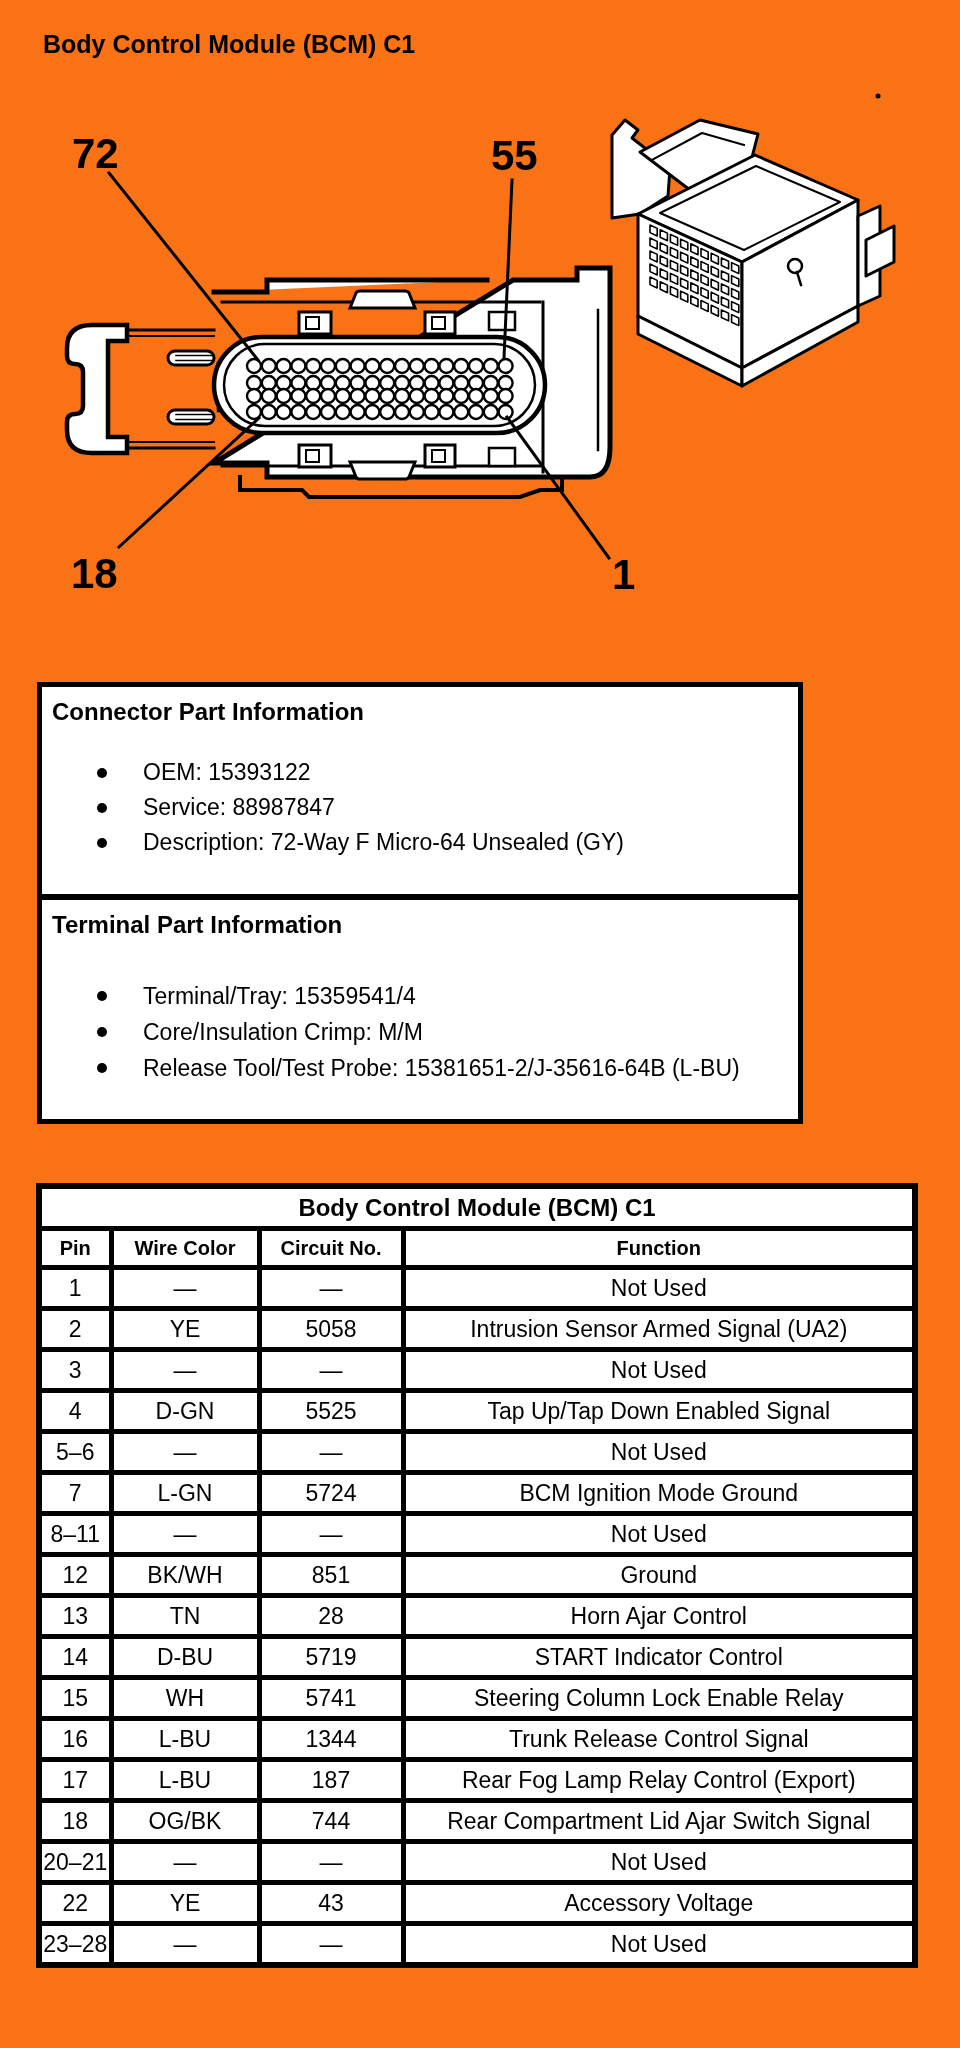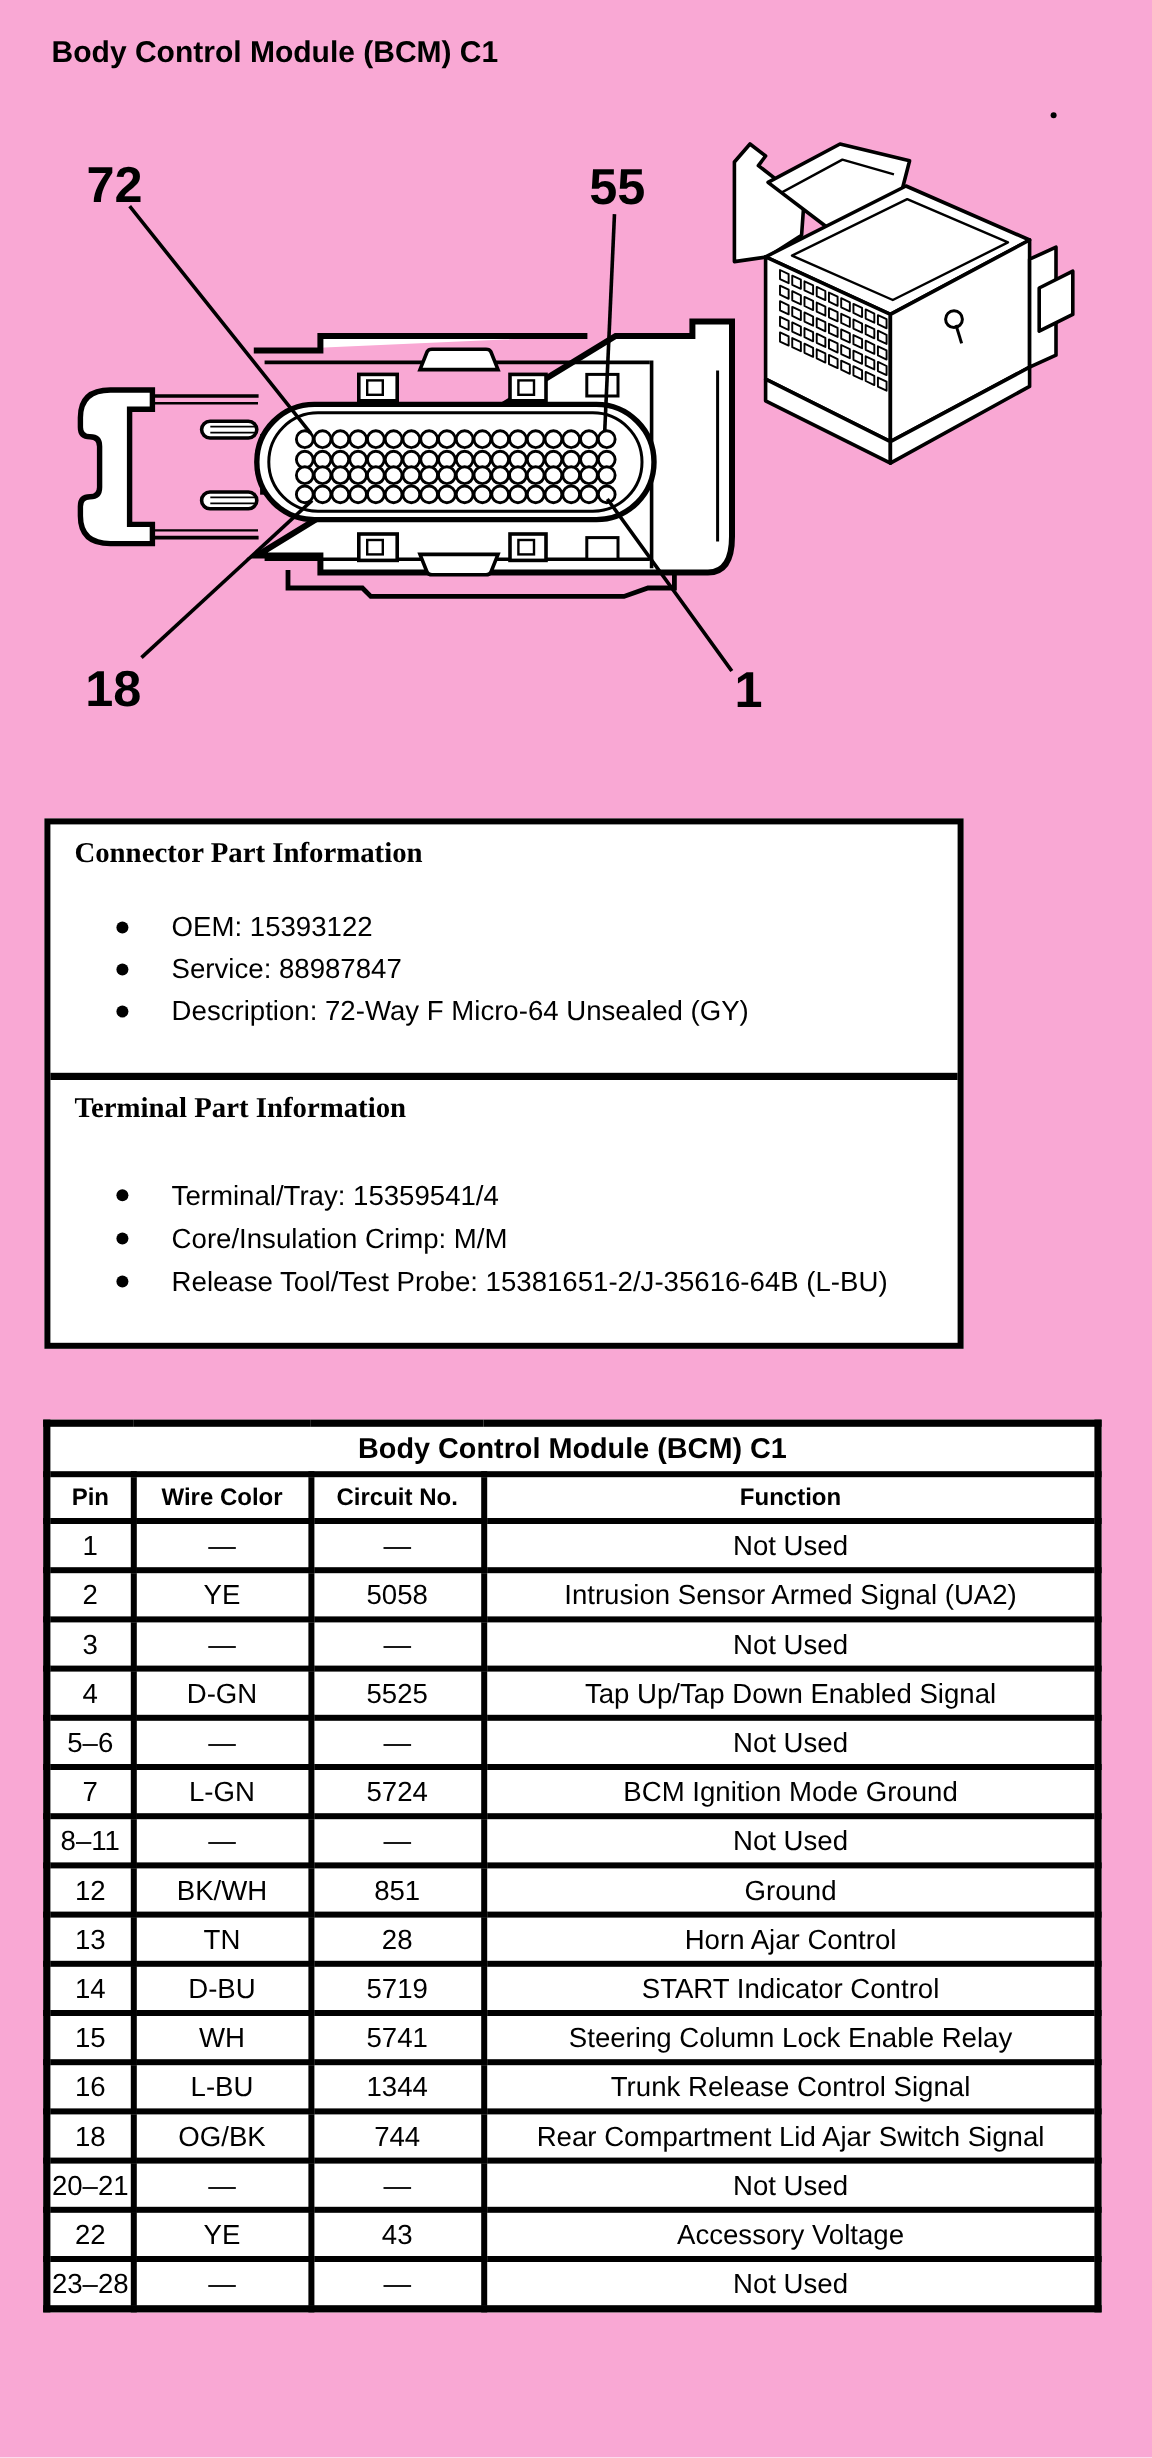--- a/index.html
+++ b/index.html
@@ -1,27 +1,27 @@
 <!DOCTYPE html>
 <html><head>
 <meta charset="utf-8">
 <style>
   html,body{margin:0;padding:0;background:#fff;}
-  .page{position:relative;width:960px;height:2048px;background:#f9a8d4;overflow:hidden;
+  .page{position:relative;width:960px;height:2048px;background:#f97316;overflow:hidden;
         font-family:"Liberation Sans",sans-serif;color:#000;}
   .page-title{position:absolute;left:43px;top:30px;margin:0;font-size:25px;font-weight:bold;}
 
   .diagram-svg{position:absolute;left:0;top:70px;}
 
   .infobox{position:absolute;left:37px;top:682px;width:766px;height:442px;
            border:5px solid #000;box-sizing:border-box;background:#fff;}
   .info-section{position:relative;box-sizing:border-box;}
   .sec1{height:213px;border-bottom:6px solid #000;}
   .sec2{height:185px;}
-  .sec-title{position:absolute;left:20px;top:11px;margin:0;font-size:24px;font-weight:bold;font-family:Liberation Serif, serif;}
+  .sec-title{position:absolute;left:10px;top:11px;margin:0;font-size:24px;font-weight:bold;}
   .bullet-list{position:absolute;left:0;top:78px;margin:0;padding:0;list-style:none;width:100%;}
   .sec1 .bullet-list{top:68px;}
   .bullet-list li{position:relative;height:35px;line-height:35px;padding-left:101px;
                   font-size:23px;white-space:nowrap;}
   .sec2 .bullet-list li{height:36px;line-height:36px;}
   .dot{position:absolute;left:55px;top:13px;width:10px;height:10px;border-radius:50%;background:#000;}
 
   table.pinout{position:absolute;left:36px;top:1183px;width:876px;border-collapse:collapse;
                table-layout:fixed;background:#fff;border:6px solid #000;}
   table.pinout td,table.pinout th{border:5px solid #000;padding:0;font-size:23px;
@@ -350,20 +350,26 @@
           <td class="col-circ">5741</td>
           <td class="col-func">Steering Column Lock Enable Relay</td>
         </tr>
         <tr class="data-row">
           <td class="col-pin">16</td>
           <td class="col-wire">L-BU</td>
           <td class="col-circ">1344</td>
           <td class="col-func">Trunk Release Control Signal</td>
         </tr>
         <tr class="data-row">
+          <td class="col-pin">17</td>
+          <td class="col-wire">L-BU</td>
+          <td class="col-circ">187</td>
+          <td class="col-func">Rear Fog Lamp Relay Control (Export)</td>
+        </tr>
+        <tr class="data-row">
           <td class="col-pin">18</td>
           <td class="col-wire">OG/BK</td>
           <td class="col-circ">744</td>
           <td class="col-func">Rear Compartment Lid Ajar Switch Signal</td>
         </tr>
         <tr class="data-row">
           <td class="col-pin">20–21</td>
           <td class="col-wire">—</td>
           <td class="col-circ">—</td>
           <td class="col-func">Not Used</td>

